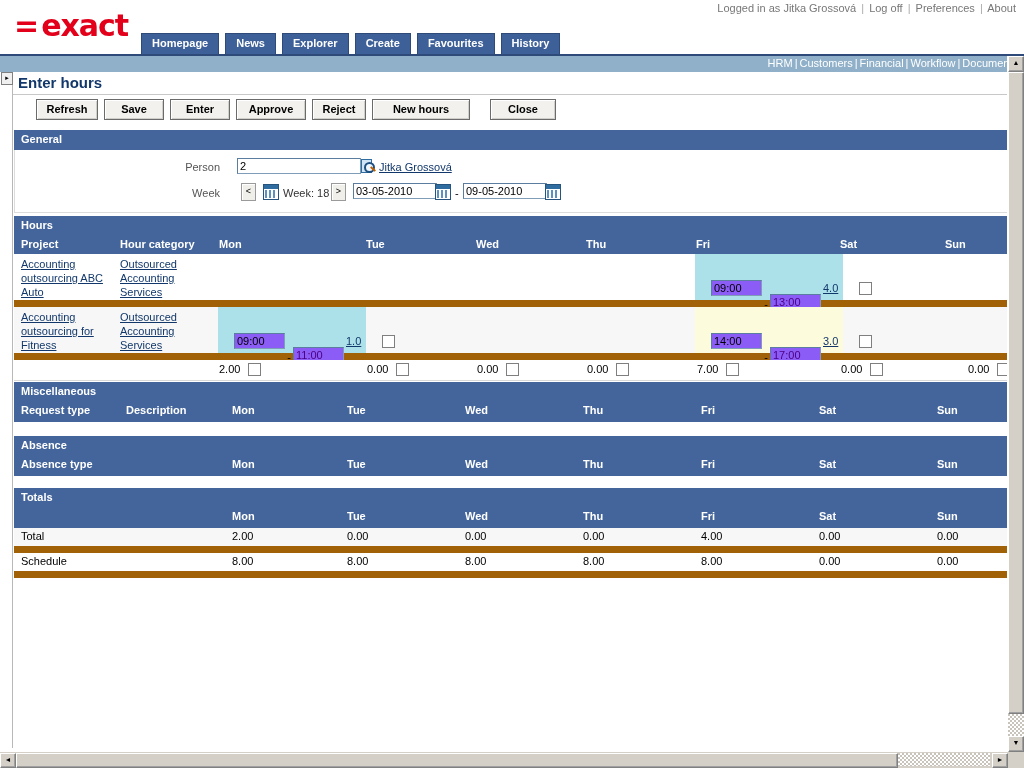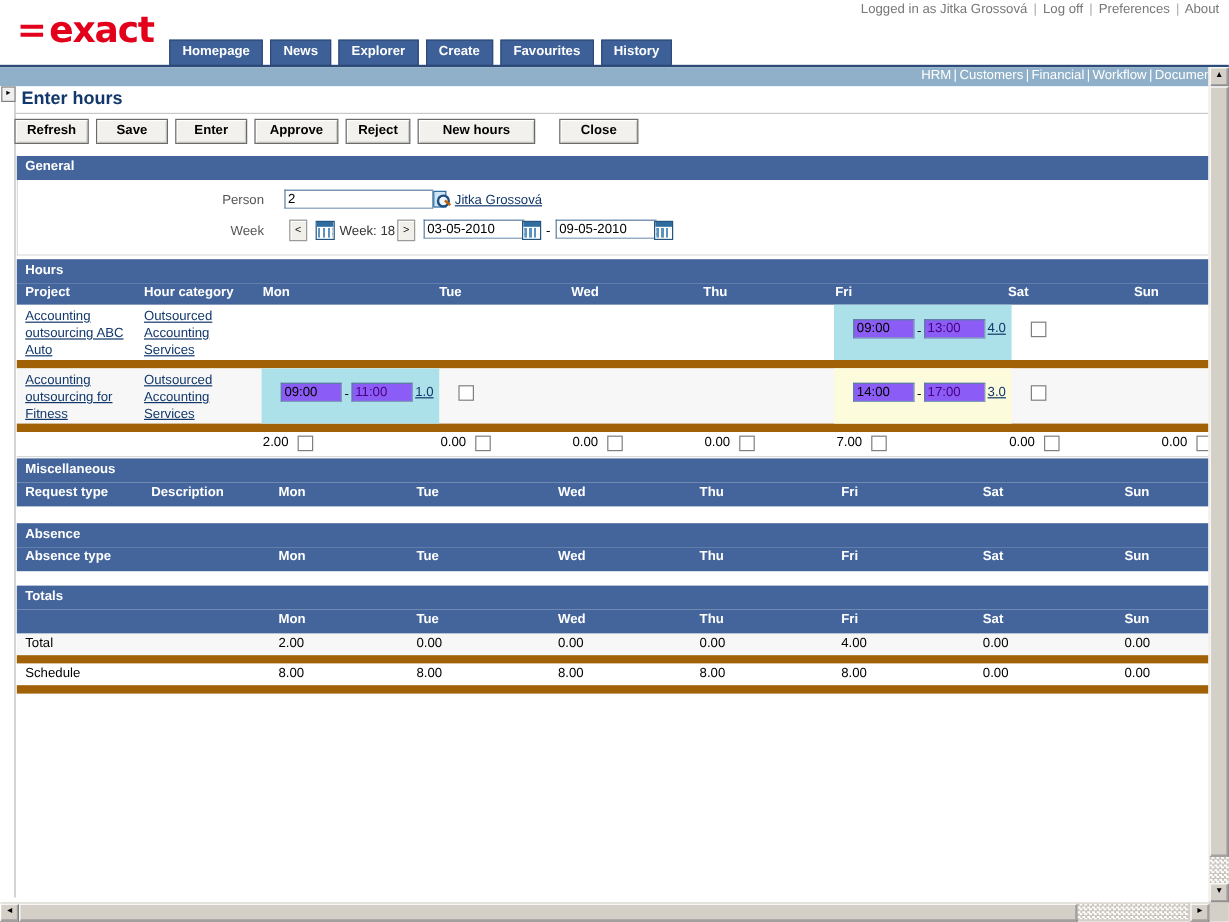--- a/index.html
+++ b/index.html
@@ -72,21 +72,21 @@
   .pagetitle {
     position: absolute; left: 18px; top: 2px;
     font-size: 15px; font-weight: bold; color: #12386b;
     font-family: "Liberation Sans", sans-serif;
   }
   .titlerule {
     position: absolute; left: 13px; top: 22px; width: 1000px; height: 1px;
     background: #c8c8c8;
   }
   
-  .toolbar { position: absolute; left: 12px; top: 27px; }
+  .toolbar { position: absolute; left: 36px; top: 27px; }
   .tbtn {
     display: inline-block;
     border: 1px solid #6b6b6b;
     background: #f2f1ed;
     font-size: 11px; font-weight: bold; color: #000;
     padding: 3px 0 4px 0; margin-right: 6px;
     text-align: center; cursor: pointer;
     box-shadow: inset 1px 1px 0 #ffffff, inset -1px -1px 0 #d0cfc9;
   }
   .toolbar-gap { display: inline-block; width: 14px; }
@@ -116,21 +116,21 @@
   }
   .timecell.blue { background: #ace1ea; }
   .timecell.yellow { background: #fcfbdc; }
   .tinput {
     width: 45px; height: 14px; font-size: 11px;
     font-family: "Liberation Sans", sans-serif;
     border: 1px solid #7f9db9; border-top-color:#5a7da0; border-left-color:#5a7da0;
     background: #8b5cf6; padding: 0 2px; color: #000;
     vertical-align: middle;
   }
-  .tinput.v2 { color: #4b0082; }
+  .tinput.v2 { color: #4b0082; margin-top: 28px; }
   .dash { display:inline-block; width:8px; text-align:center; vertical-align: bottom;
           font-size: 11px; color:#000; }
   .hrs { font-size: 11px; color: #12386b; text-decoration: underline;
          margin: 0 21px 0 2px; vertical-align: middle; cursor: pointer; }
   .cbx {
     display: inline-block; width: 11px; height: 11px;
     border: 1px solid #7f7f7f; background: #ffffff;
     vertical-align: middle; cursor: pointer;
   }
   .daytot { font-size: 11px; color: #000; }

